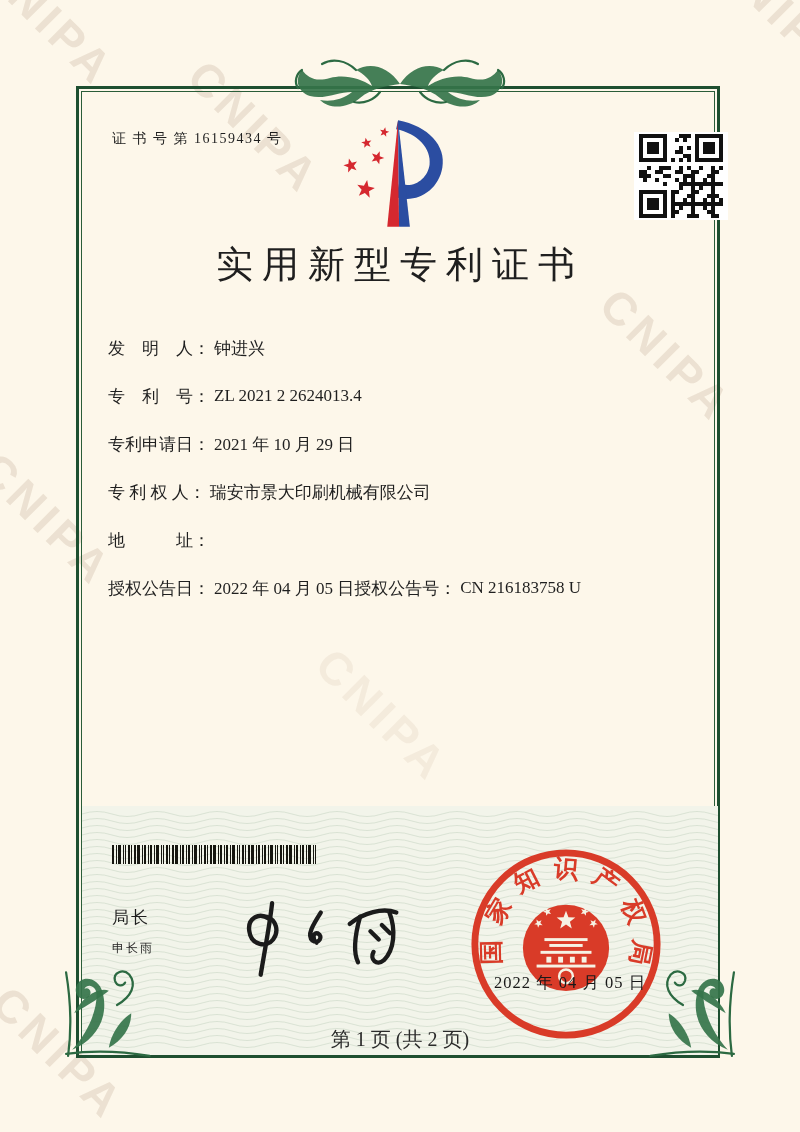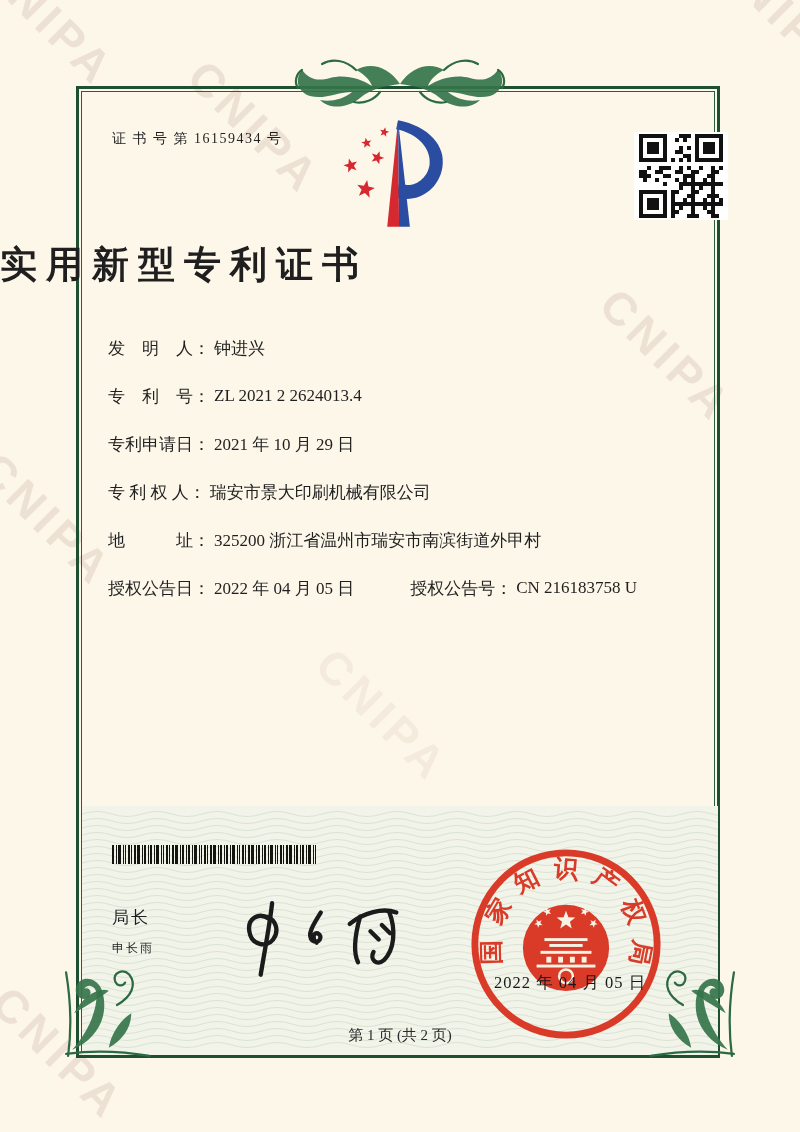--- a/index.html
+++ b/index.html
@@ -21,43 +21,43 @@
   .orn-s{fill:#35744a;stroke:none;opacity:.92;}
   .orn-l{fill:none;stroke:#2c6a42;stroke-width:2.2;stroke-linecap:round;}
   
   .guilloche{position:absolute;left:82px;top:806px;width:636px;height:249px;}
   .wave{fill:none;stroke:#c6d4c2;stroke-width:0.9;opacity:.62;}
   
   .cert-no{position:absolute;left:112px;top:130px;font-size:14px;letter-spacing:1.5px;}
   .logo{position:absolute;left:338px;top:118px;width:128px;height:114px;}
   .qr-box{position:absolute;left:634px;top:132px;width:94px;height:88px;background:#ffffff;}
   .qr-box svg{position:absolute;left:5px;top:2px;}
-  .title{position:absolute;left:0;right:0;top:240px;font-size:37px;
-         font-weight:bold;letter-spacing:9px;}
+  .title{position:absolute;left:0;right:0;top:240px;text-align:center;font-size:37px;
+         font-weight:normal;letter-spacing:9px;}
   
   .fields{position:absolute;left:108px;top:324px;width:600px;}
   .frow{height:48px;display:flex;align-items:center;font-size:17px;white-space:pre;}
   .frow .lab{display:inline-block;}
   .frow .val{margin-left:4px;}
-  .grant2-lab{margin-left:56px;}
+  .grant2-lab{}
   
   .paras{position:absolute;left:106px;top:656px;width:592px;}
   .paras p{margin:0;text-indent:2em;font-size:15.5px;line-height:1.62;}
   
   .barcode{position:absolute;left:112px;top:845px;width:210px;height:19px;}
   .sig-title{position:absolute;left:112px;top:906px;font-family:Liberation Sans, sans-serif;font-size:17px;letter-spacing:2px;}
   .sig-name{position:absolute;left:112px;top:940px;font-family:"Liberation Sans","DejaVu Sans",sans-serif;font-size:12px;letter-spacing:2px;}
   .sig-script{position:absolute;left:228px;top:896px;width:200px;height:88px;}
   .sig-script path{fill:none;stroke:#1b1b1b;stroke-width:4.2;stroke-linecap:round;stroke-linejoin:round;}
   .seal{position:absolute;left:468px;top:846px;width:196px;height:196px;}
   .seal-ring{fill:none;stroke:#d93b28;stroke-width:7;}
   .seal-text{font-size:25px;font-weight:bold;fill:#d93b28;letter-spacing:13px;
              font-family:"Liberation Serif","DejaVu Serif",serif;}
   .seal-date{position:absolute;left:494px;top:972px;font-size:16.5px;letter-spacing:1px;color:#191919;z-index:5;}
-  .page-info{position:absolute;left:0;right:0;top:1026px;text-align:center;font-size:15px;color:#2a2a2a;}
+  .page-info{position:absolute;left:0;right:0;top:1026px;text-align:center;font-size:20px;color:#2a2a2a;}
   .continuation{position:absolute;left:0;right:0;top:1078px;text-align:center;font-size:15.5px;color:#222;}
 </style>
 </head>
 <body>
 
 <div class="page">
 
   <div class="wm" style="left:-34px;top:-8px;">CNIPA</div>
   <div class="wm" style="left:698px;top:-16px;">CNIPA</div>
   <div class="wm" style="left:172px;top:100px;">CNIPA</div>
@@ -280,21 +280,21 @@
       </svg>
   </div>
 
   <div class="title">实用新型专利证书</div>
 
   <div class="fields">
     <div class="frow"><span class="lab">发　明　人：</span><span class="val">钟进兴</span></div>
     <div class="frow"><span class="lab">专　利　号：</span><span class="val">ZL 2021 2 2624013.4</span></div>
     <div class="frow"><span class="lab">专利申请日：</span><span class="val">2021 年 10 月 29 日</span></div>
     <div class="frow"><span class="lab">专 利 权 人：</span><span class="val">瑞安市景大印刷机械有限公司</span></div>
-    <div class="frow"><span class="lab">地　　　址：</span><span class="val">325200 浙江省温州市瑞安市南滨街道外甲村</span></div>
+    <div class="frow"><span class="lab">地　　　址：</span></div>
     <div class="frow">
       <span class="lab">授权公告日：</span><span class="val">2022 年 04 月 05 日</span><span class="lab grant2-lab">授权公告号：</span><span class="val">CN 216183758 U</span>
     </div>
   </div>
 
 
   <svg class="barcode" id="barcode" viewBox="0 0 210 19" preserveAspectRatio="none">
       <rect x="0" y="0" width="2" height="19" fill="#15150f"></rect>
       <rect x="4" y="0" width="1" height="19" fill="#15150f"></rect>
       <rect x="6" y="0" width="3" height="19" fill="#15150f"></rect>

